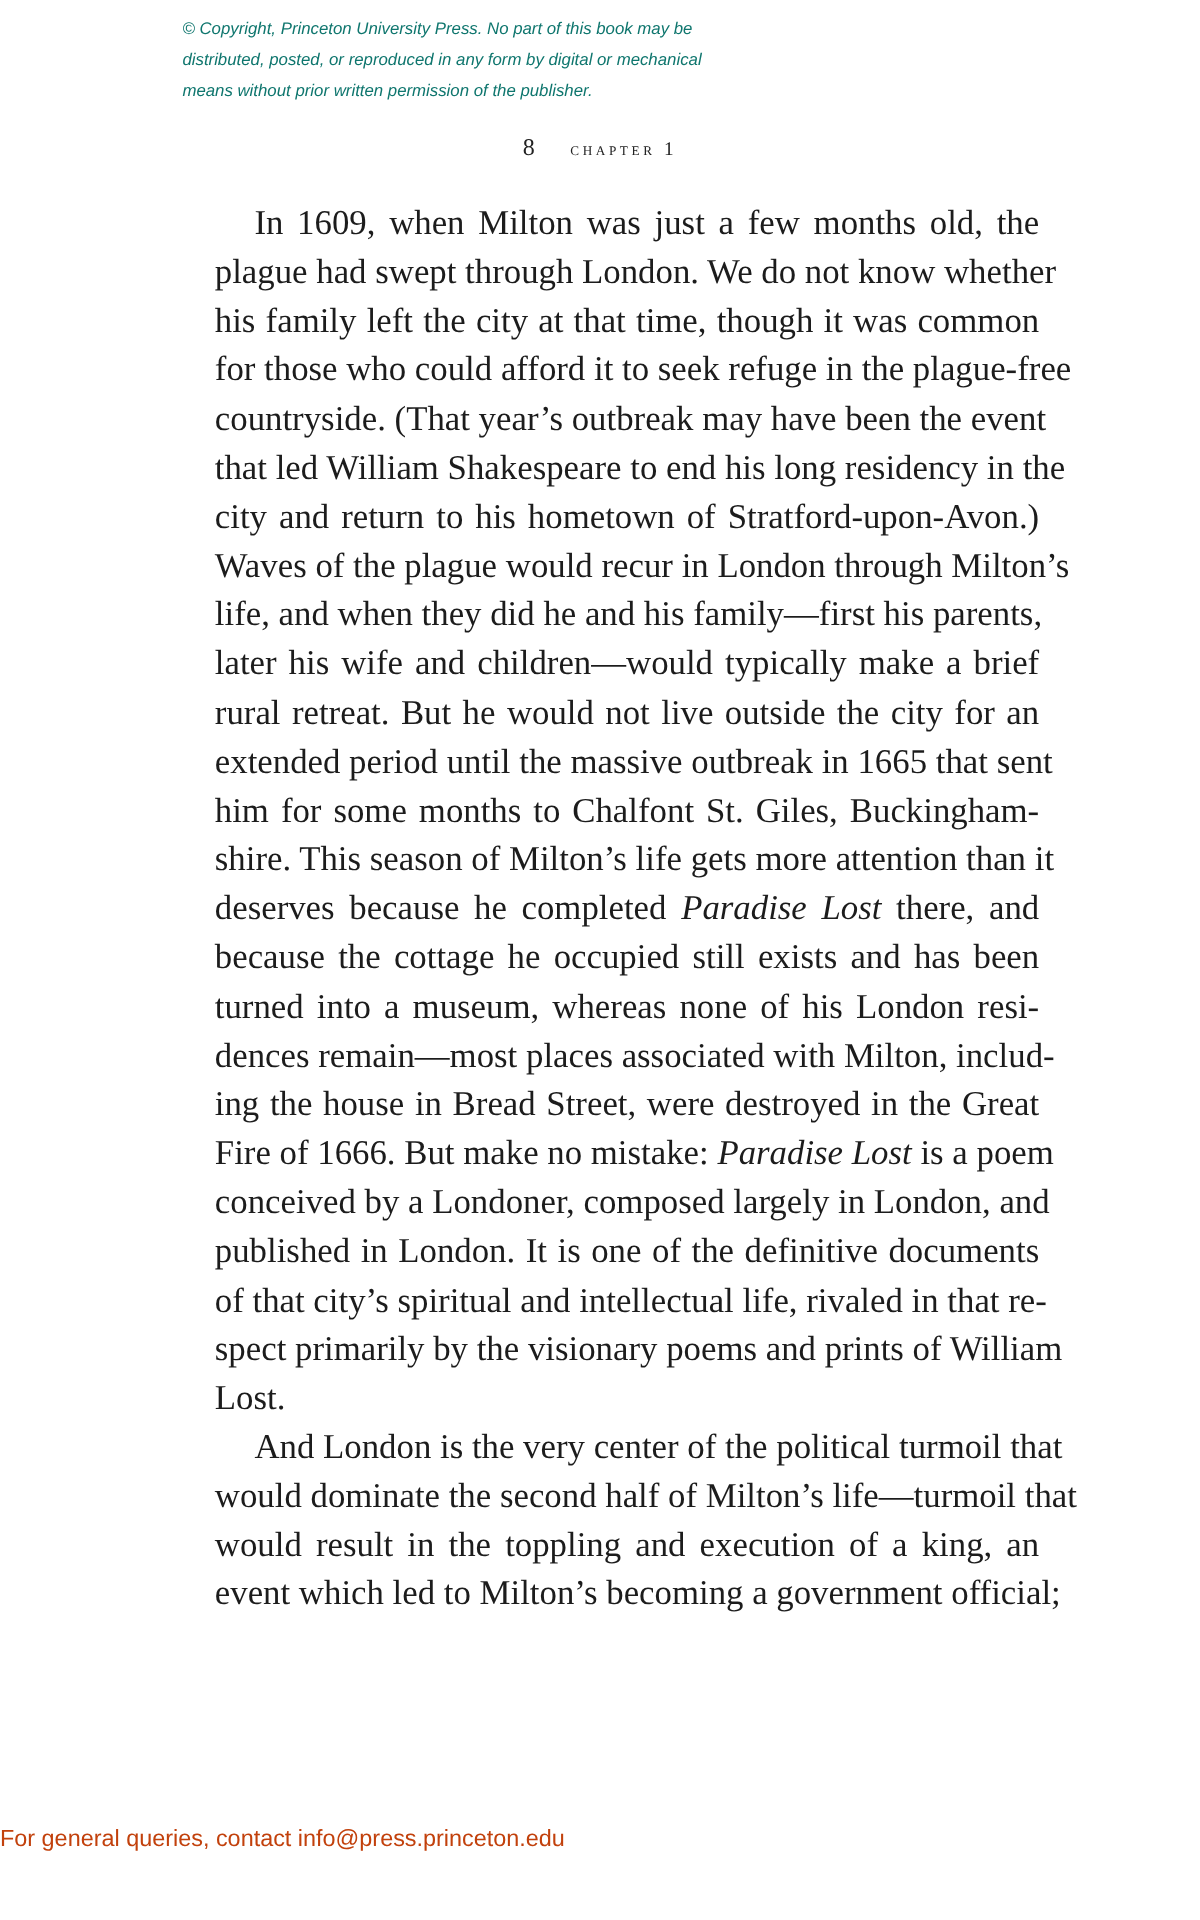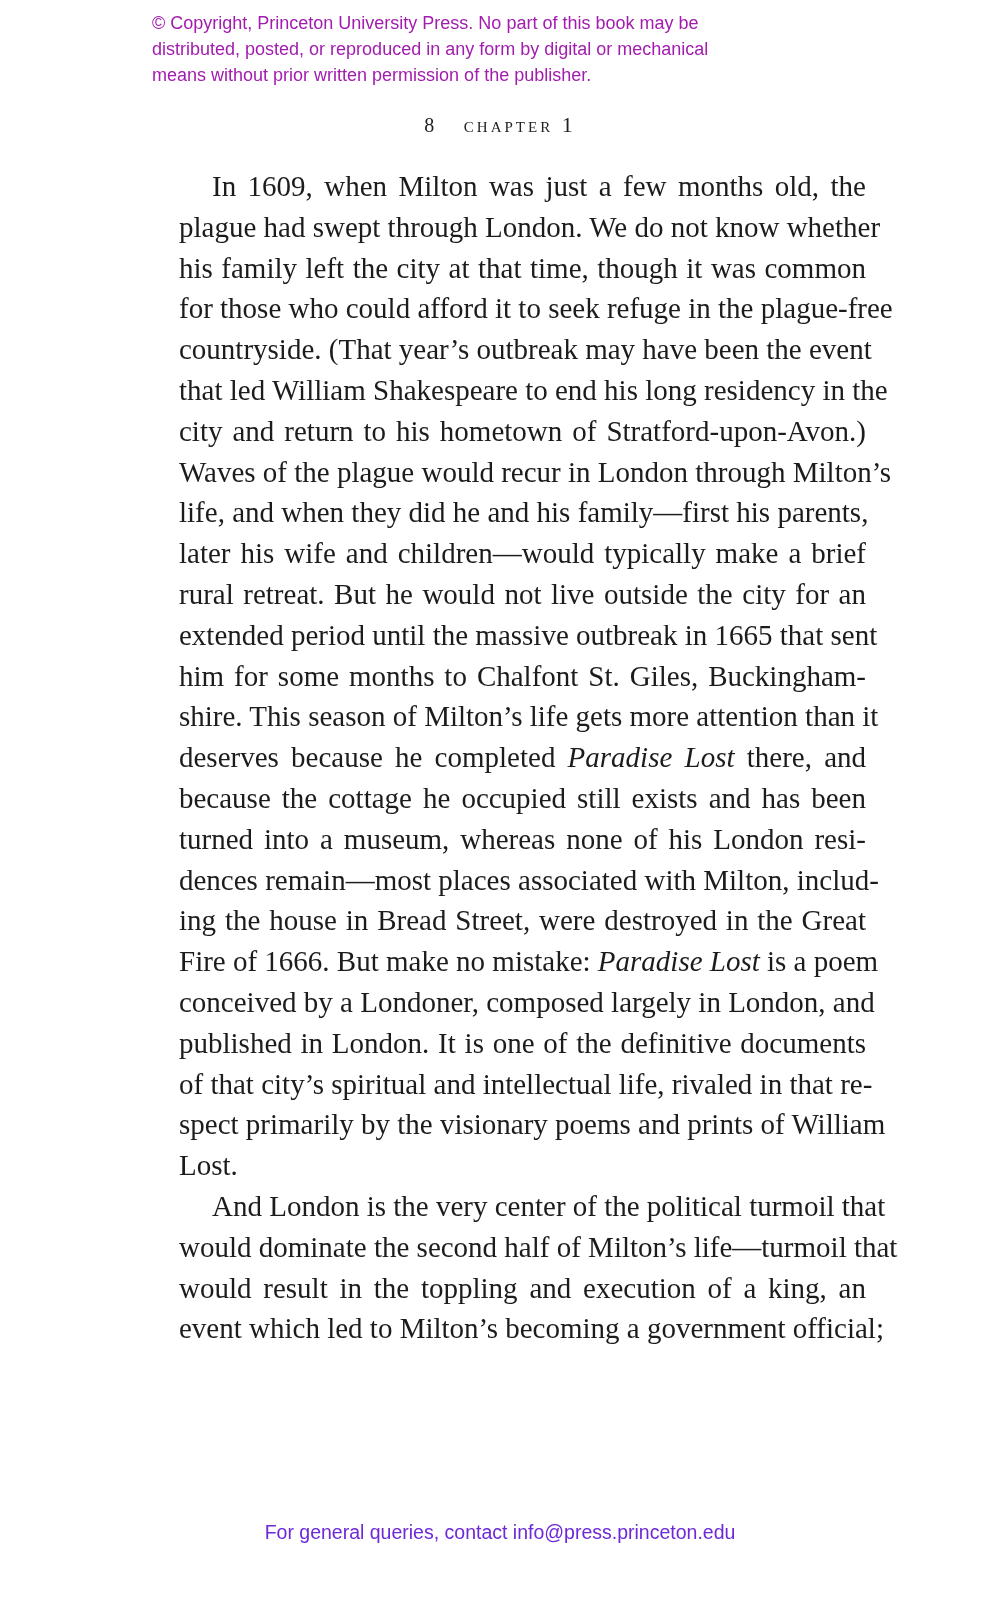--- a/index.html
+++ b/index.html
@@ -9,38 +9,39 @@
       position: relative;
       overflow: hidden;
       color: #1c1c1c;
     }
     .copyright {
       position: absolute;
       left: 152px;
       top: 10px;
       width: 720px;
       font-family: "Liberation Sans", sans-serif;
-      font-size: 18px;
+      font-size: 14px;
       line-height: 26px;
-      color: #a21caf;
+      color: #0f766e;
+      font-style: italic;
     }
     .copyright div { white-space: nowrap; }
     .running-head {
       position: absolute;
       top: 112px;
       left: 0;
       width: 1000px;
       text-align: center;
       font-family: "Liberation Serif", serif;
       font-size: 18px;
       letter-spacing: 3px;
       color: #222;
     }
     .running-head .page-num { margin-right: 22px; letter-spacing: 0; font-size: 20px; }
-    .running-head .chapter { font-variant: small-caps; text-transform: lowercase; font-size: 22px; letter-spacing: 3px; }
+    .running-head .chapter { font-variant: small-caps; text-transform: lowercase; font-size: 16px; letter-spacing: 3px; }
     .body-text {
       position: absolute;
       left: 131px;
       top: 166px;
       width: 735px;
       font-family: "Liberation Serif", serif;
       font-size: 29px;
       line-height: 40.8px;
       color: #1c1c1c;
     }
@@ -53,24 +54,23 @@
       margin-left: 48px;
     }
     .line.indent { padding-left: 33px; }
     .line.last { text-align-last: left; }
     .line i { font-style: italic; }
     .footer {
       position: absolute;
       top: 1521px;
       left: 0;
       width: 1000px;
-      text-align: center;
       font-family: "Liberation Sans", sans-serif;
       font-size: 19.5px;
-      color: #6d28d9;
+      color: #c2410c;
     }
   </style>
 </head>
 <body>
 
 <div class="copyright">
   <div>© Copyright, Princeton University Press. No part of this book may be</div>
   <div>distributed, posted, or reproduced in any form by digital or mechanical</div>
   <div>means without prior written permission of the publisher.</div>
 </div>

